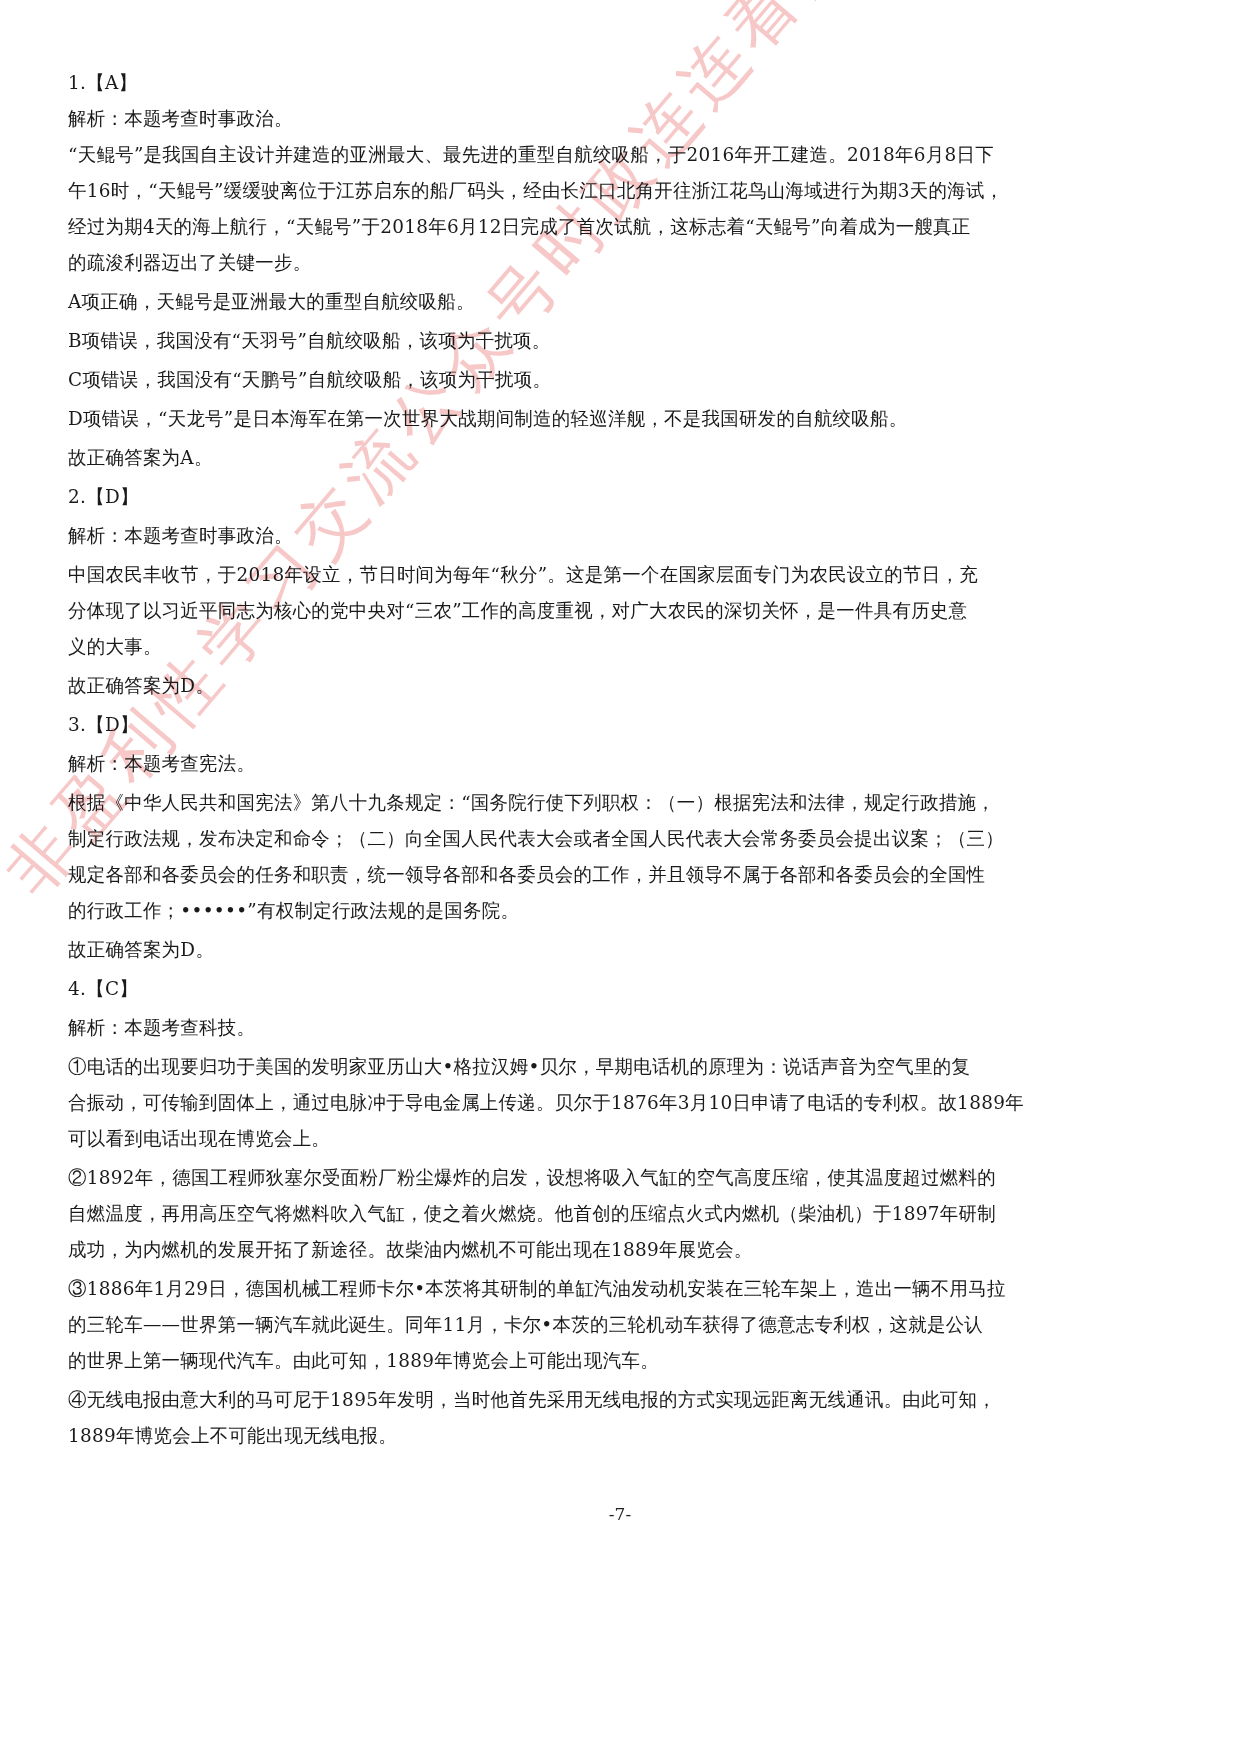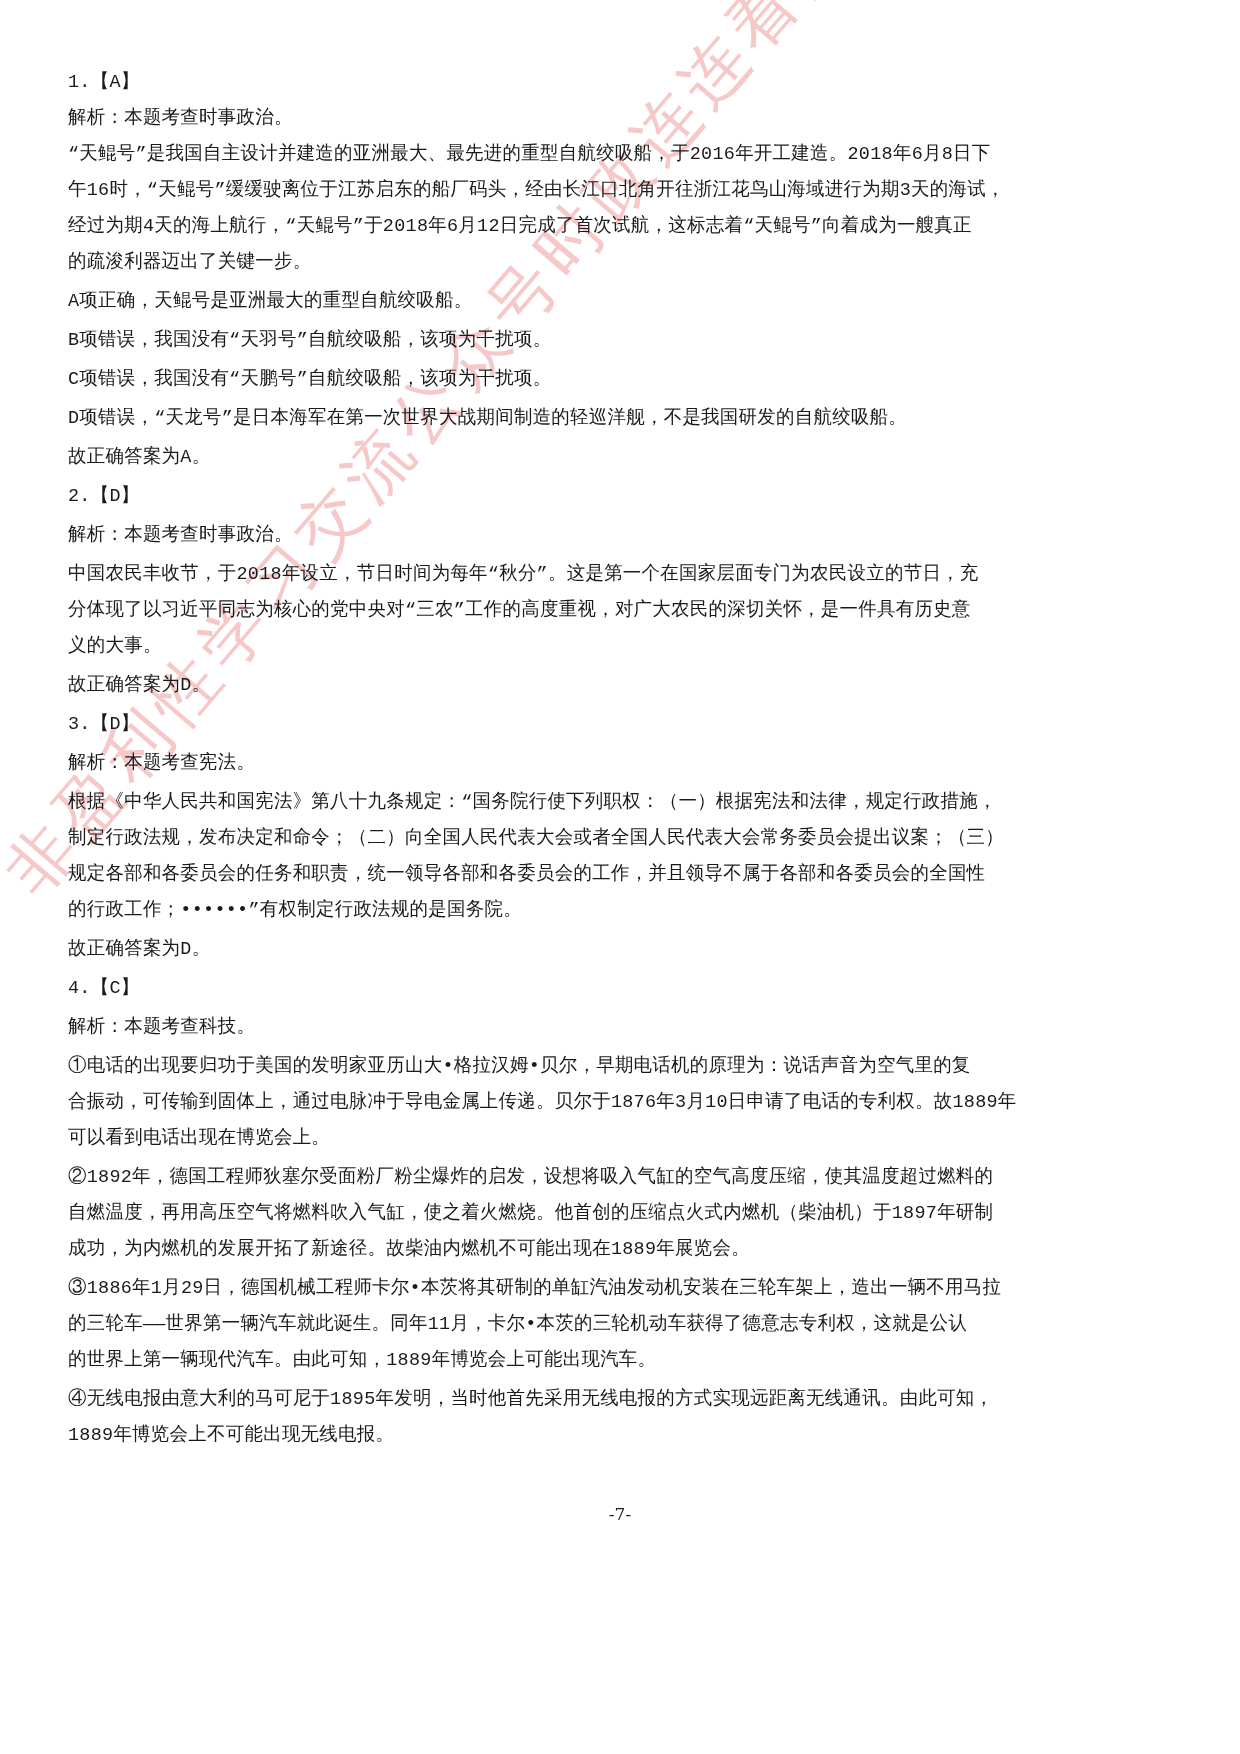--- a/index.html
+++ b/index.html
@@ -1,19 +1,19 @@
 <!DOCTYPE html>
 <html><head>
 <meta charset="utf-8">
 <style>
   html, body { margin: 0; padding: 0; background: #ffffff; }
   body { width: 1240px; height: 1754px; position: relative; overflow: hidden;
          font-family: "DejaVu Serif", "Liberation Serif", serif; color: #1a1a1a; }
   .page { position: absolute; left: 0; top: 0; width: 1240px; height: 1754px; }
-  .content { position: absolute; left: 68px; top: 64px; width: 1000px; font-family: Liberation Mono, monospace; }
+  .content { position: absolute; left: 68px; top: 64px; width: 1000px; }
   .line { font-size: 19px; line-height: 36px; height: 36px; white-space: nowrap;
           letter-spacing: 0.3px; transform-origin: left center; }
   .para-gap { margin-top: 3px; }
   .heading { font-size: 19px; }
   .page-number { position: absolute; top: 1504px; left: 0; width: 1240px; text-align: center;
                  font-size: 17px; color: #222; }
   .watermark { position: absolute; left: 20px; top: 840px; white-space: nowrap;
                font-family: "DejaVu Serif", "Liberation Serif", serif;
                font-size: 66px; letter-spacing: 8px; color: rgba(235, 110, 110, 0.38);
                transform: rotate(-49.5deg); transform-origin: left center; pointer-events: none; }

